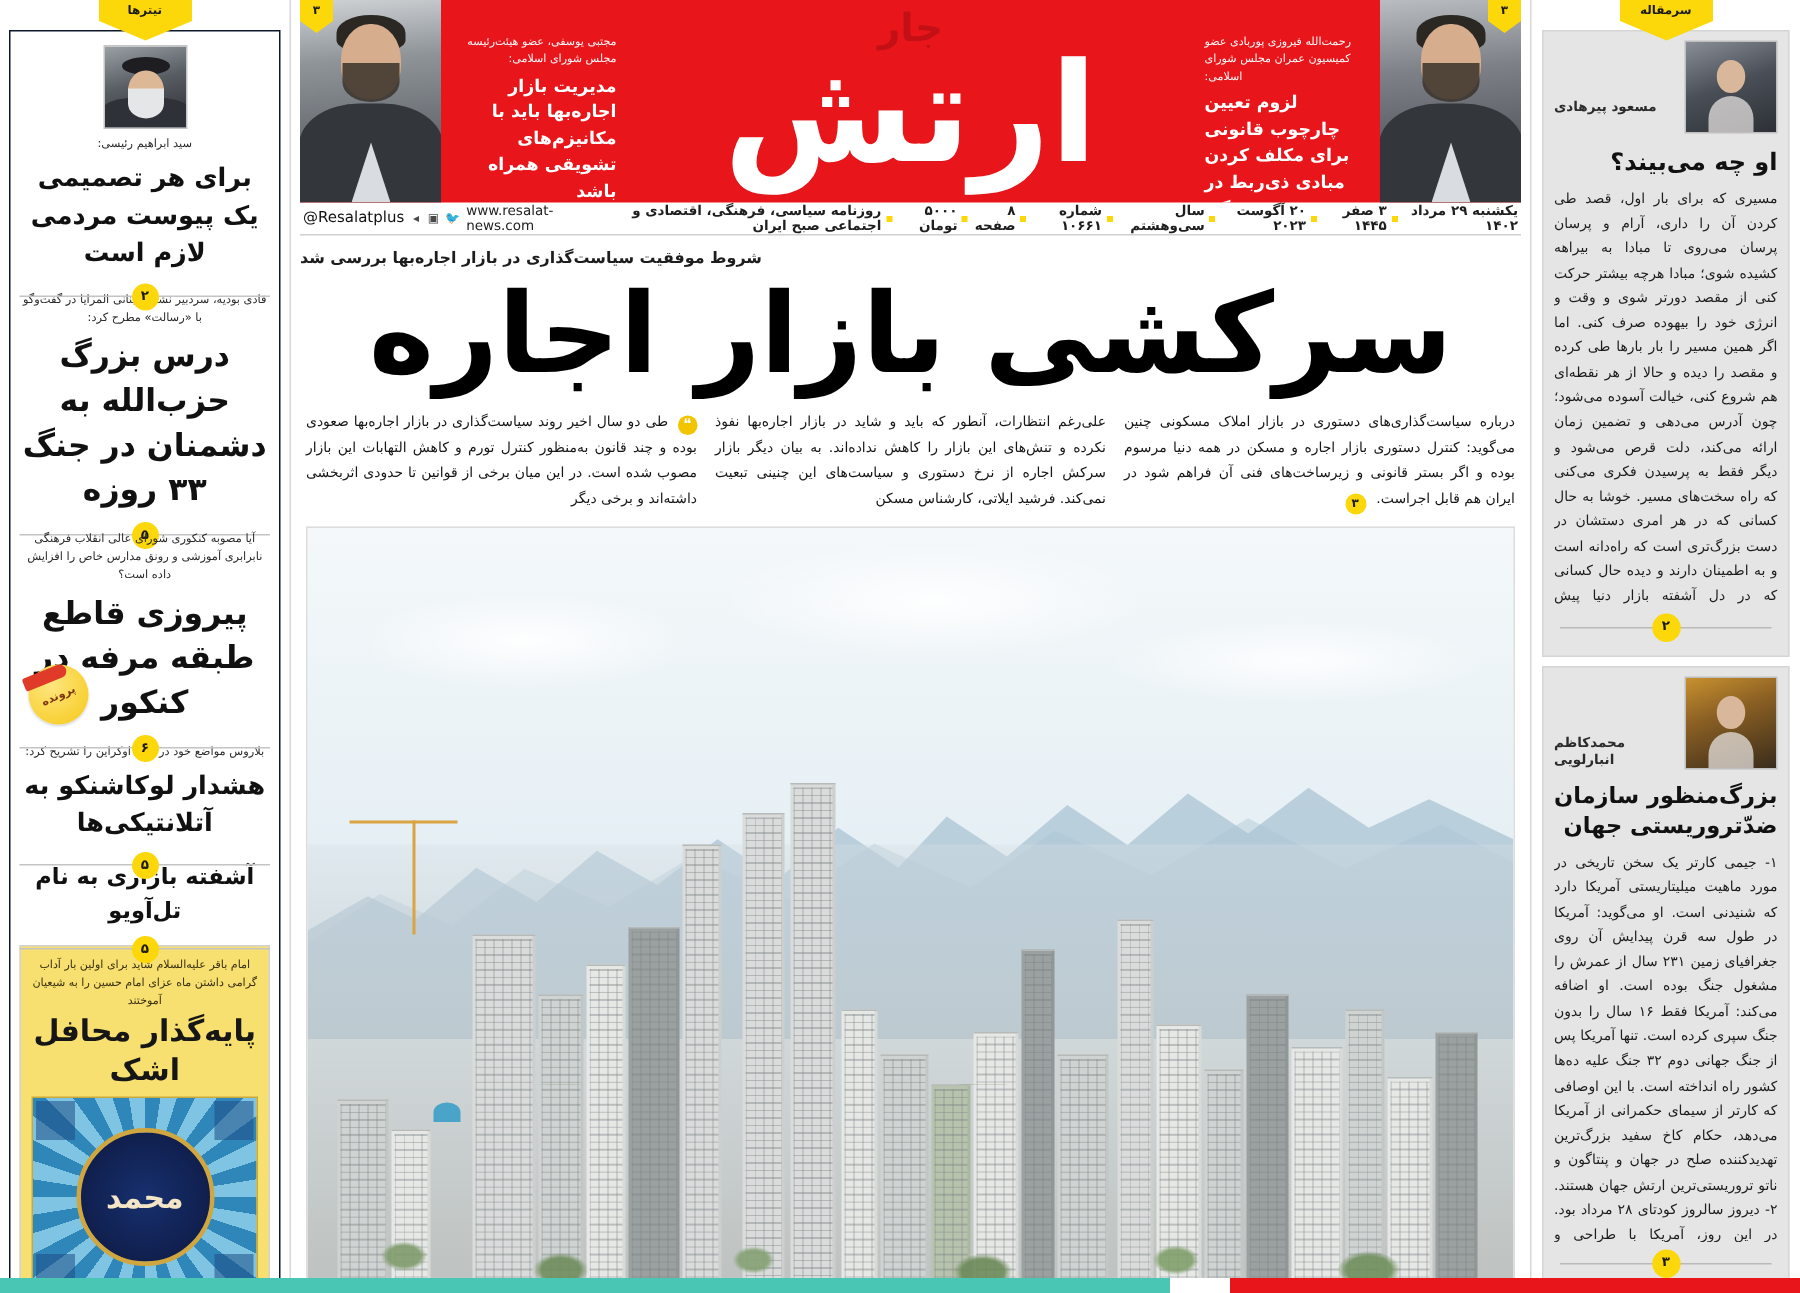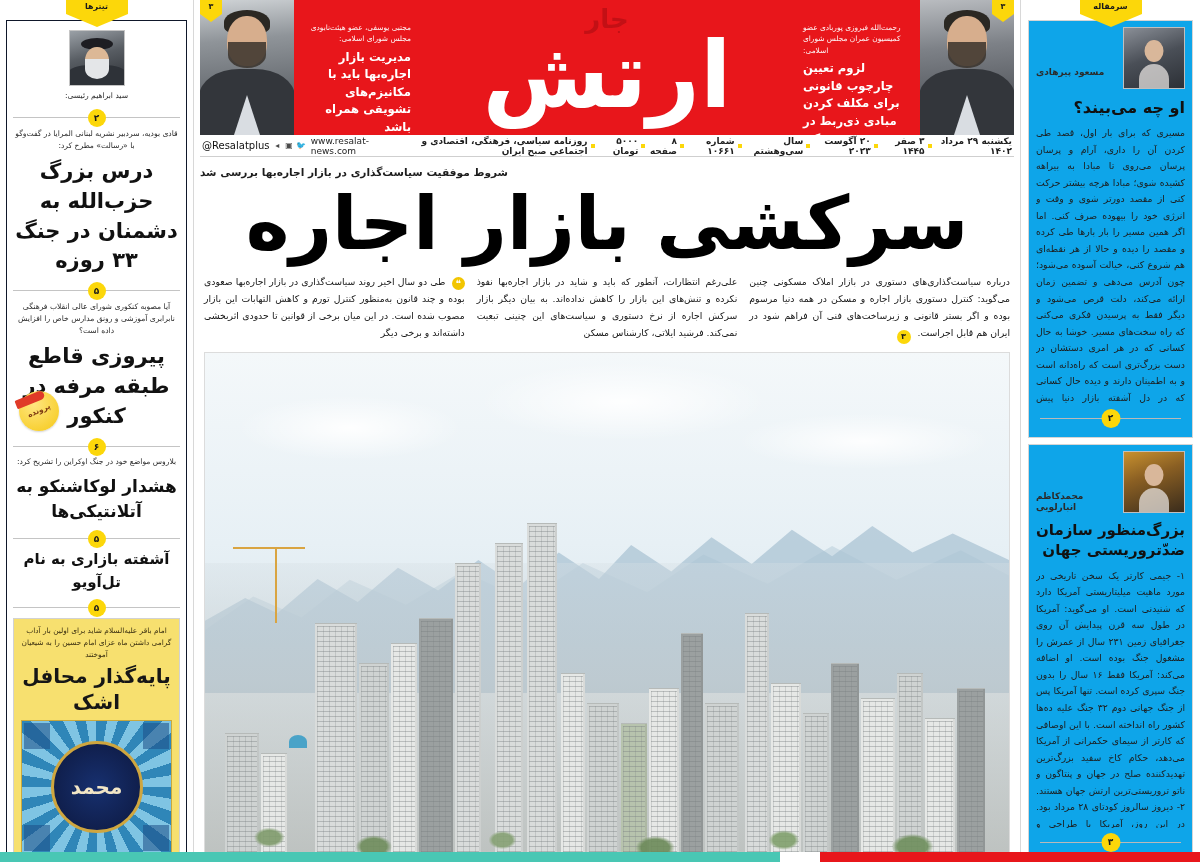--- a/index.html
+++ b/index.html
@@ -56,21 +56,21 @@
   .tab-flag .flag-point {
     width: 0; height: 0;
     margin: 0 auto;
     border-left: 31px solid transparent;
     border-right: 31px solid transparent;
     border-top: 13px solid #fcd70a;
   }
 
   .panel {
     border: 1px solid #d5d5d5;
-    background: #0ea5e9;
+    background: #e5e5e5;
     padding: 6px 7px 8px 7px;
     margin-top: 14px;
     flex: 1;
     display: flex;
     flex-direction: column;
     overflow: hidden;
   }
 
   .author-row {
     display: flex;
@@ -767,21 +767,21 @@
         </div>
       </div>
 
       <div class="mh-logo-wrap">
         <div class="mh-watermark">جار</div>
         <div class="mh-logo">ارتش</div>
       </div>
 
       <div class="mh-side right-side">
         <div class="mh-blurb">
-          <div class="mh-kicker">مجتبی یوسفی، عضو هیئت‌نابودی مجلس شورای اسلامی:</div>
+          <div class="mh-kicker">مجتبی یوسفی، عضو هیئت‌رئیسه مجلس شورای اسلامی:</div>
           <div class="mh-quote">مدیریت بازار اجاره‌بها باید با مکانیزم‌های تشویقی همراه باشد</div>
         </div>
         <div class="mh-portrait right-p">
           <div class="body"></div>
             <div class="hair"></div>
             <div class="face"></div>
           <div class="beard"></div>
             <div class="shirt"></div>
         </div>
       </div>
@@ -881,20 +881,21 @@
       <div>
         <div class="rc-photo-wrap">
           <div class="rc-photo">
             <div class="bdy"></div>
               <div class="turban"></div>
             <div class="fc"></div>
               <div class="bd"></div>
           </div>
         </div>
         <div class="rc-kicker">سید ابراهیم رئیسی:</div>
+        <div class="rc-headline">برای هر تصمیمی یک پیوست مردمی لازم است</div>
       </div>
       <div class="rc-divider">
         <div class="rule"></div>
         <div class="badge">۲</div>
       </div>
 
       <div>
         <div class="rc-kicker">قادی بودیه، سردبیر نشریه لبنانی المرایا در گفت‌وگو با «رسالت» مطرح کرد:</div>
         <div class="rc-headline big">درس بزرگ حزب‌الله به دشمنان در جنگ ۳۳ روزه</div>
       </div>

